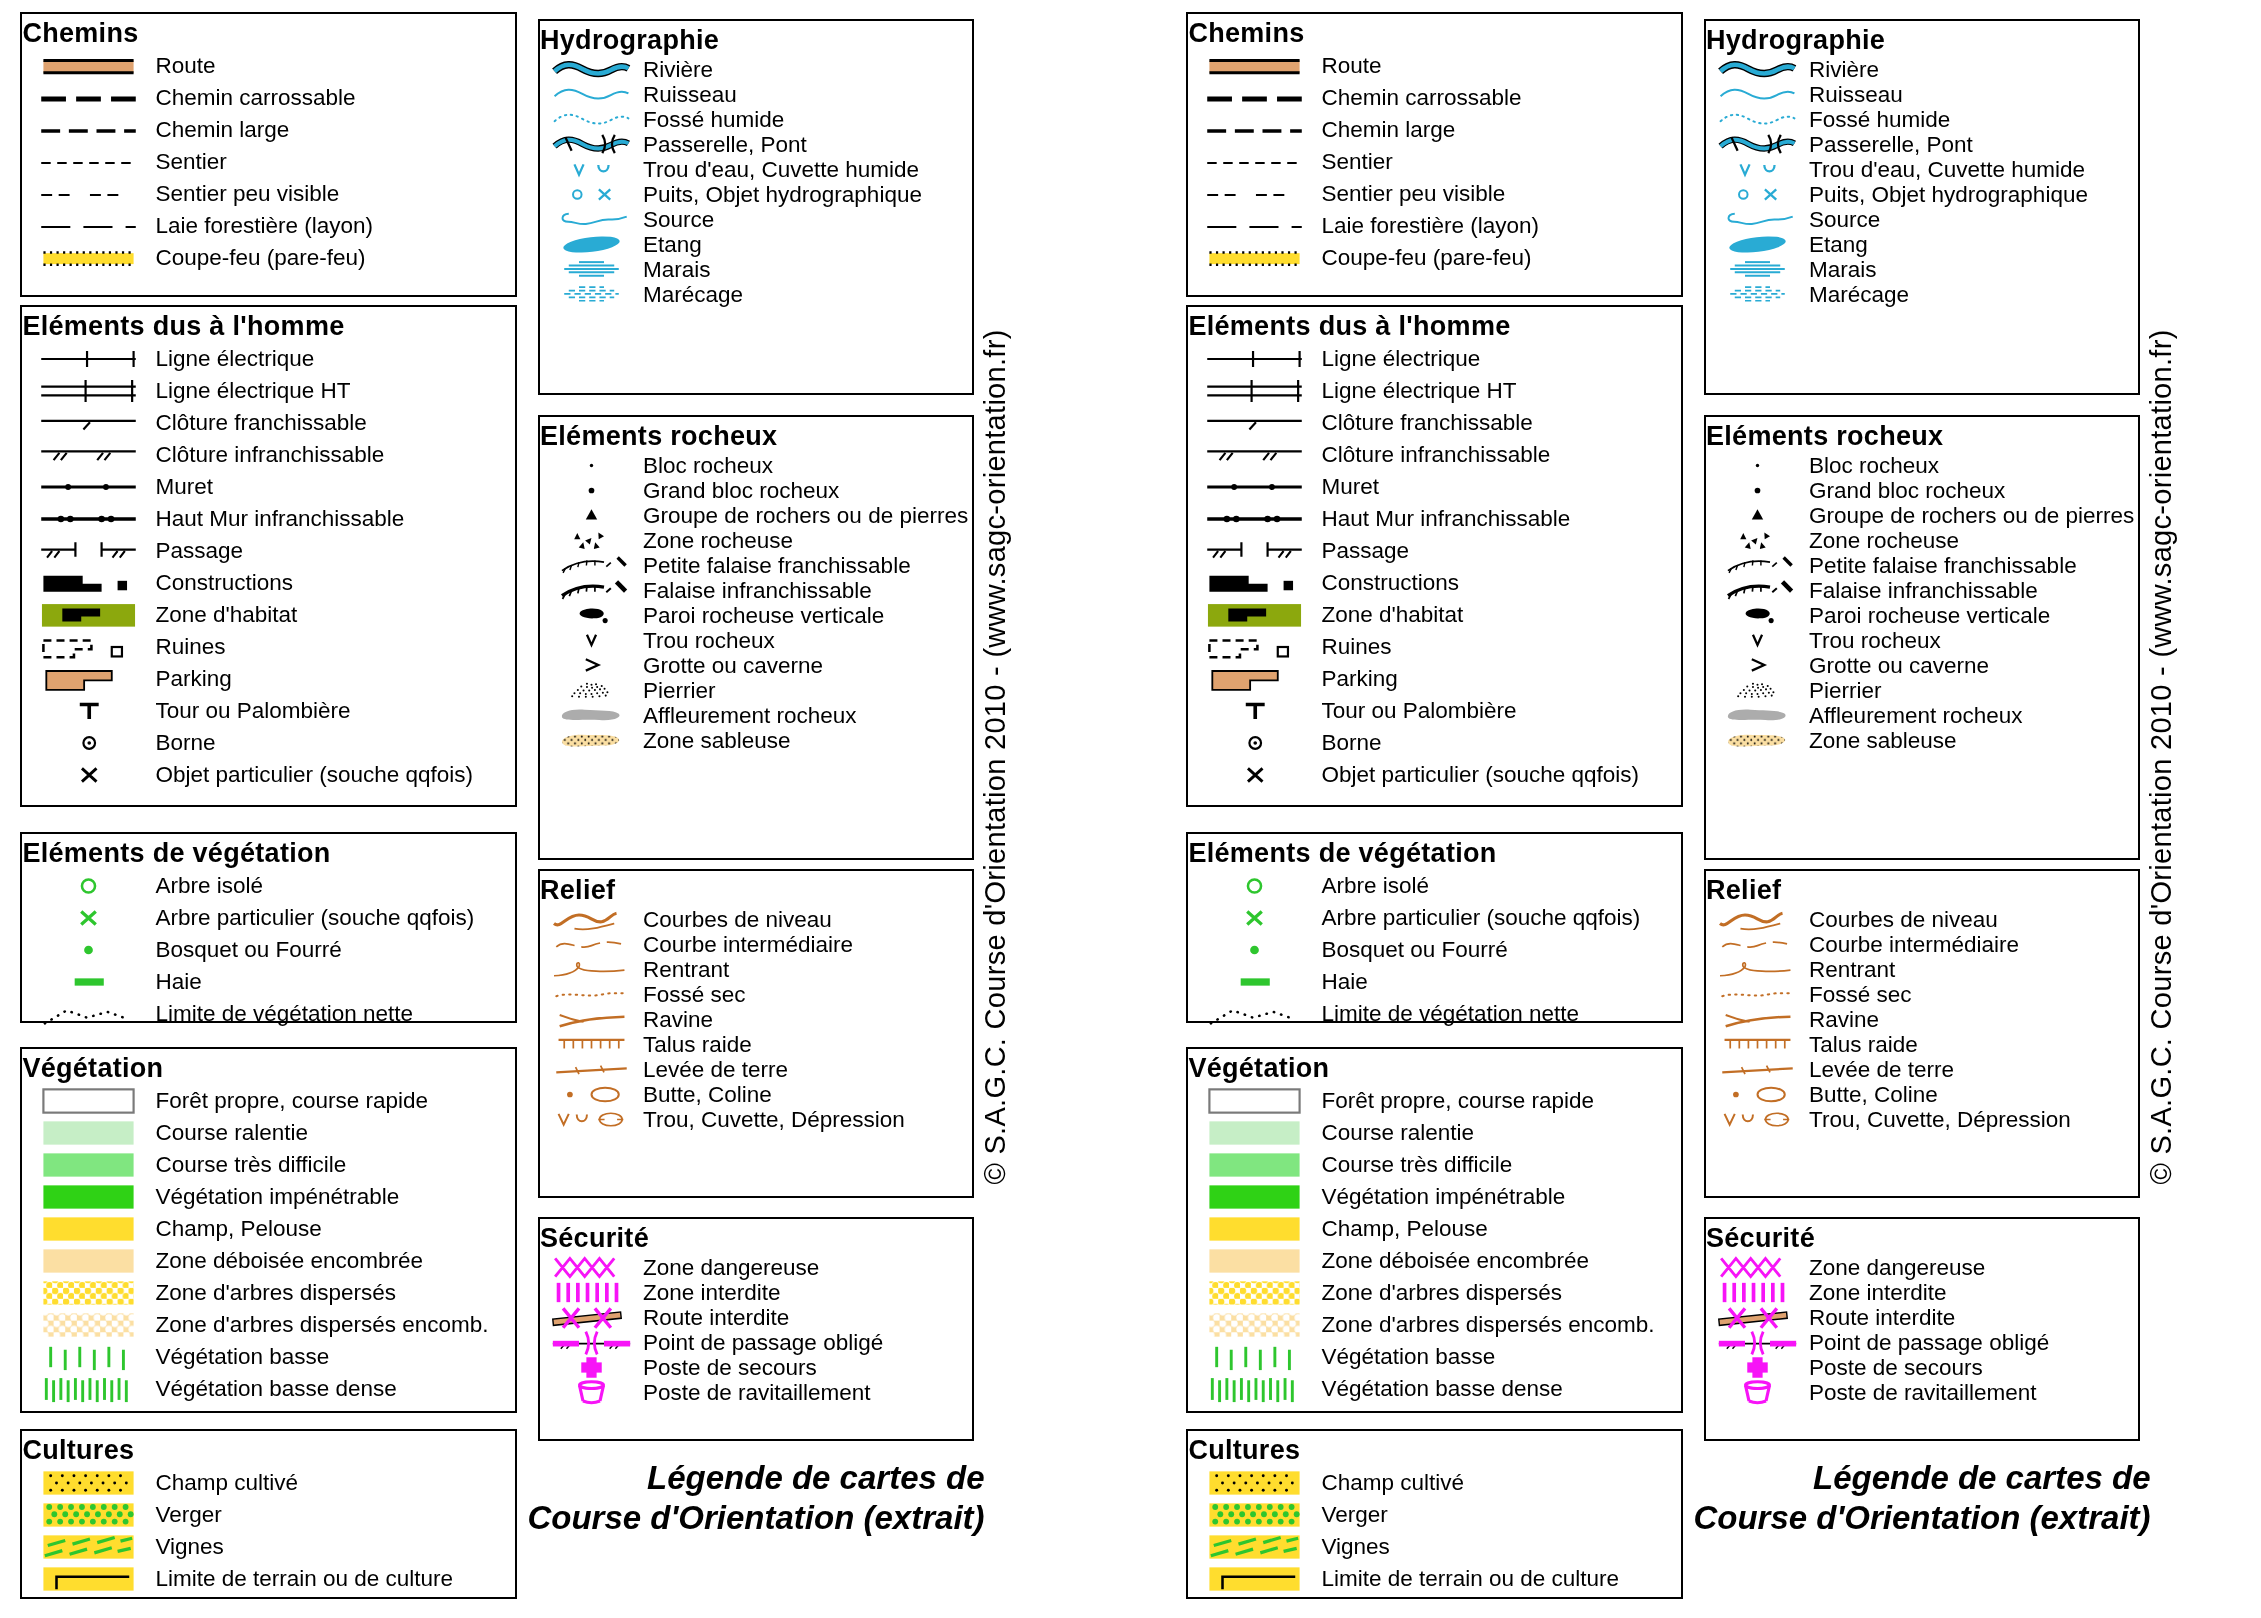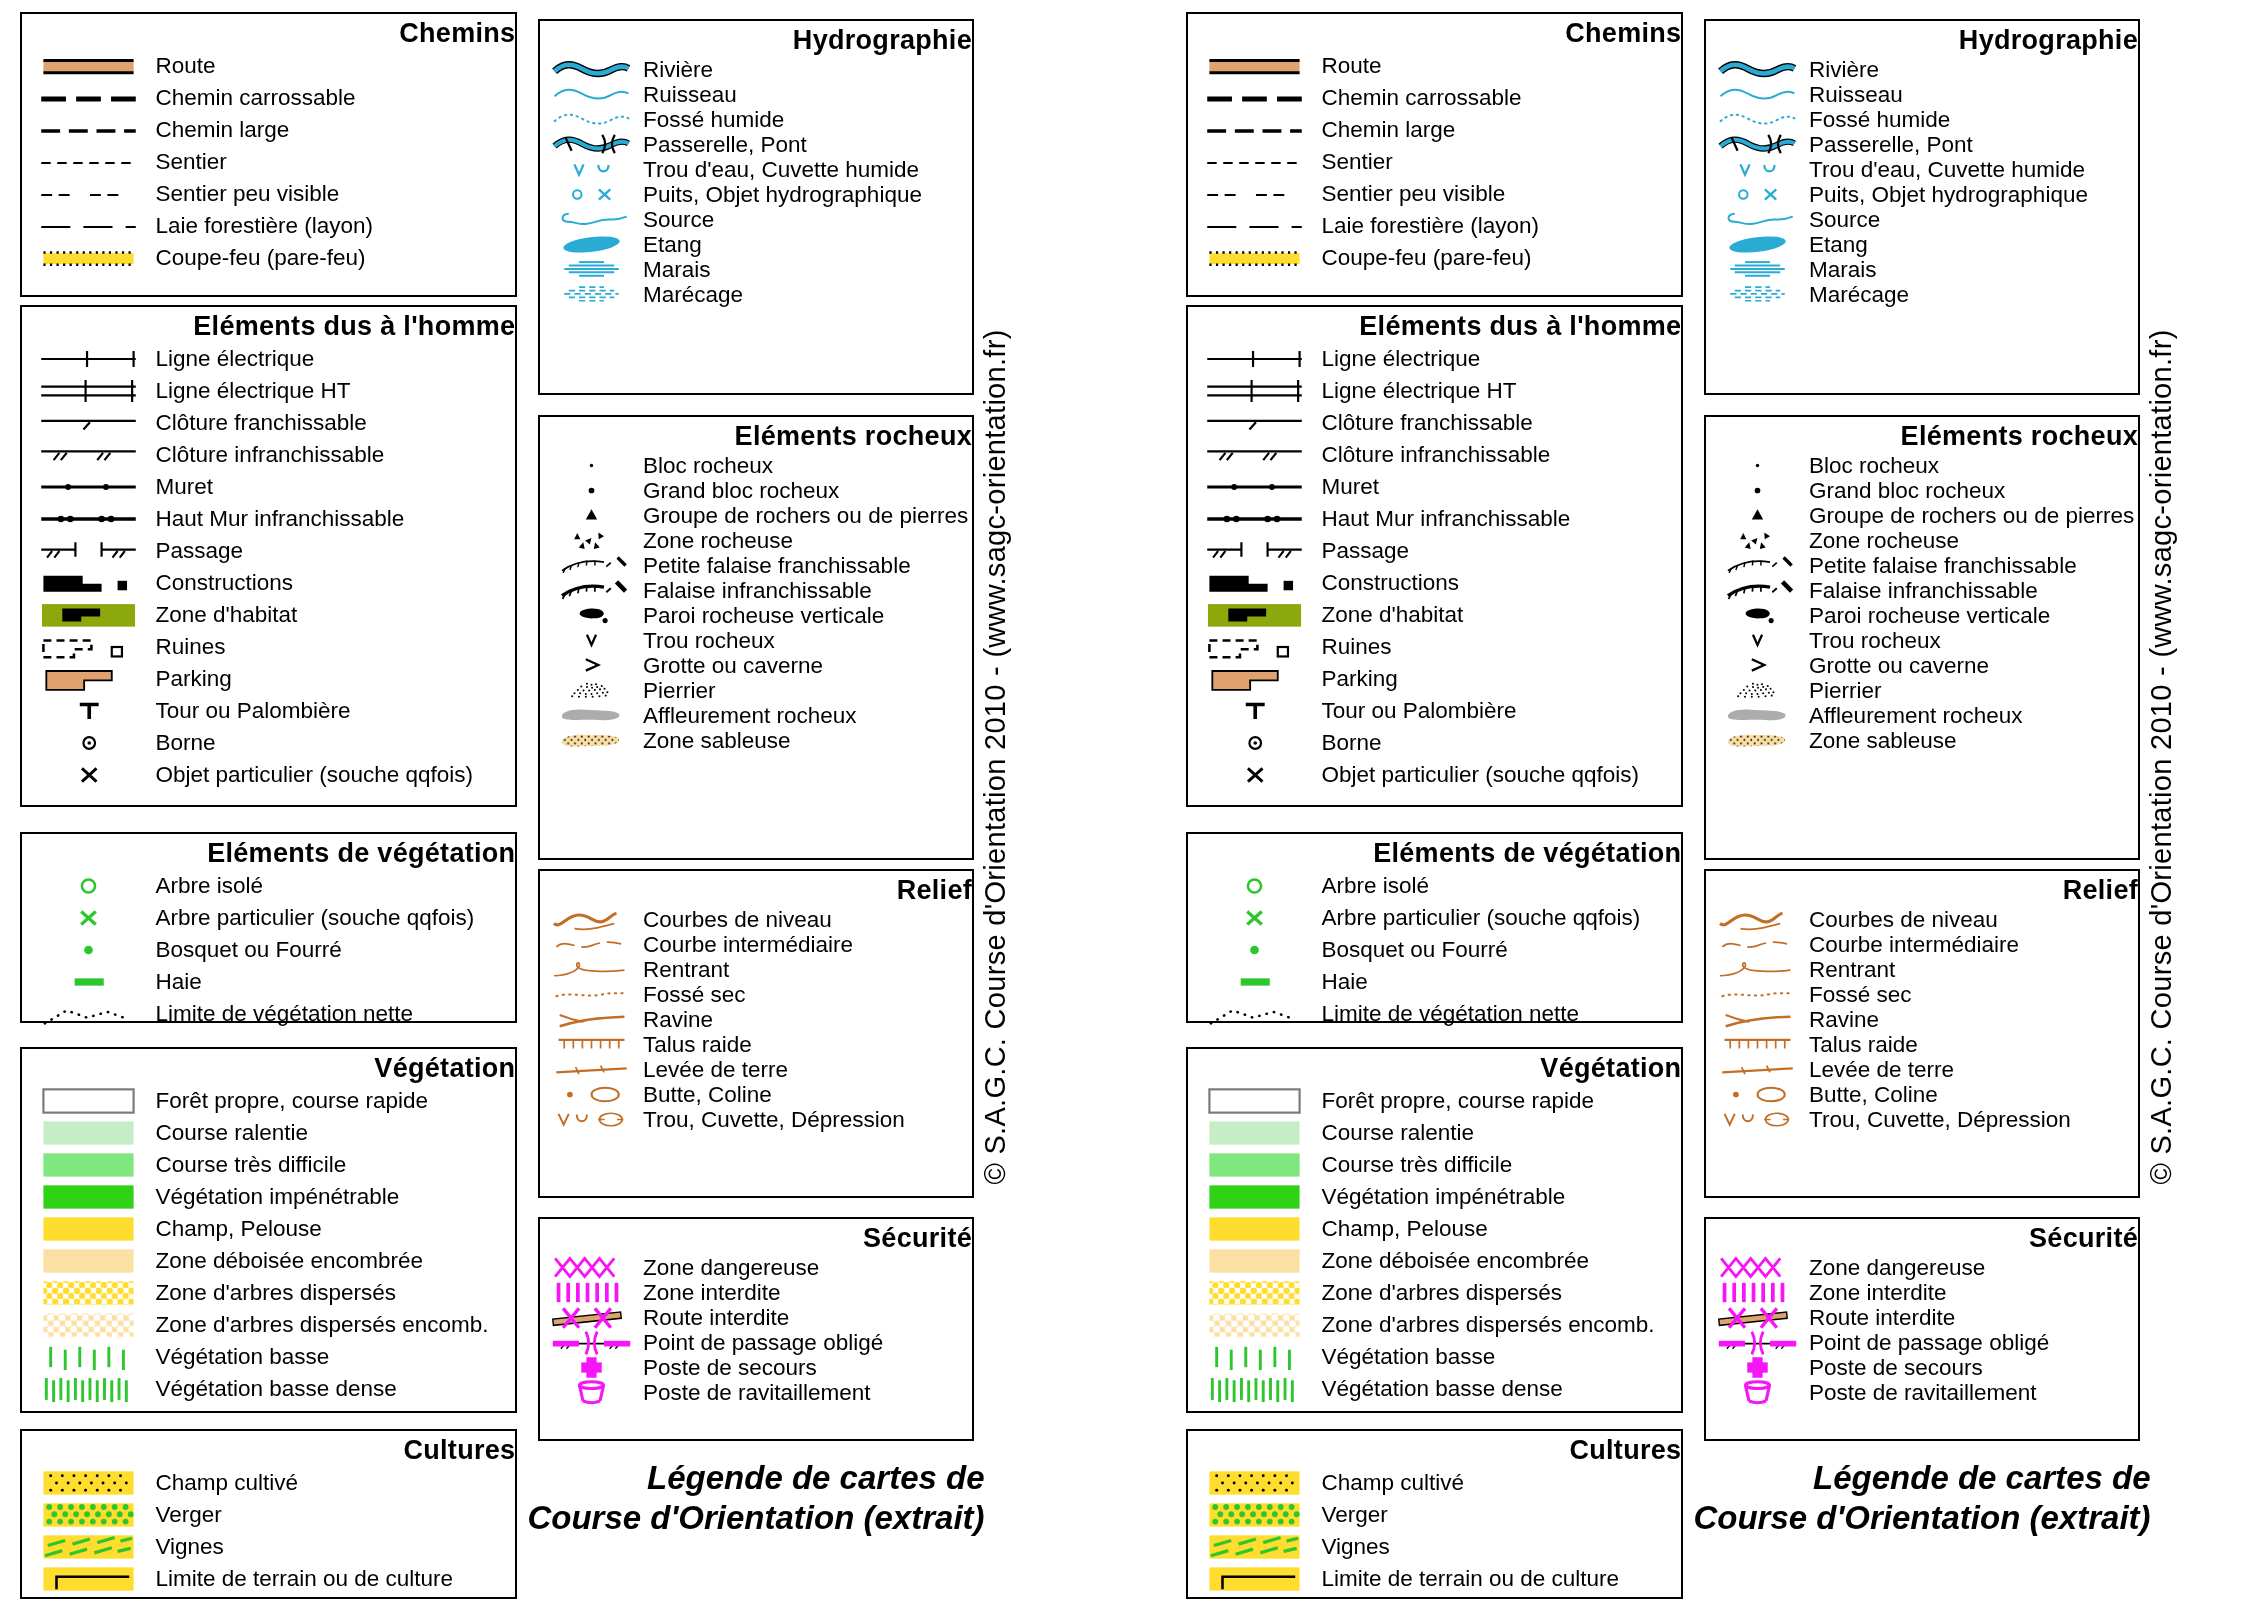--- a/index.html
+++ b/index.html
@@ -8,21 +8,21 @@
     width:2261px;height:1618px;background:#ffffff;position:relative;overflow:hidden;
     font-family:"Liberation Sans", sans-serif;color:#000;
   }
   .half{position:absolute;top:0;width:1042px;height:1618px;}
   .h0{left:0;} .h1{left:1166px;}
   .box{
     position:absolute;border:2.7px solid #000;background:#fff;box-sizing:border-box;
     display:flex;flex-direction:column;
   }
   .box h2{
-    margin:4.1px 0 0 0;text-align:right;font-size:27px;font-weight:bold;line-height:1.12;
+    margin:4.1px 0 0 0;text-align:left;font-size:27px;font-weight:bold;line-height:1.12;
     letter-spacing:0.3px;
   }
   .rows{flex:1;display:flex;flex-direction:column;justify-content:flex-start;padding:2px 0 4.8px 0;}
   .row{display:flex;align-items:center;min-height:0;}
   .sym{display:flex;justify-content:center;align-items:center;flex:none;}
   .c1 .sym{width:133px;}
   .c2 .sym{width:103px;}
   .c1 .ic{width:117px;height:32px;}
   .c2 .ic{width:93px;height:25px;}
   .lbl{font-size:22.5px;white-space:nowrap;line-height:1;}

